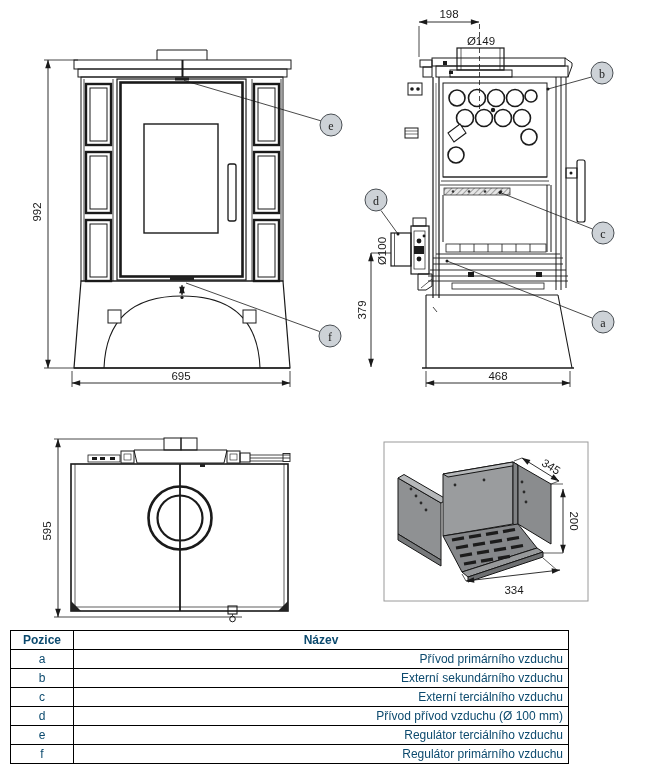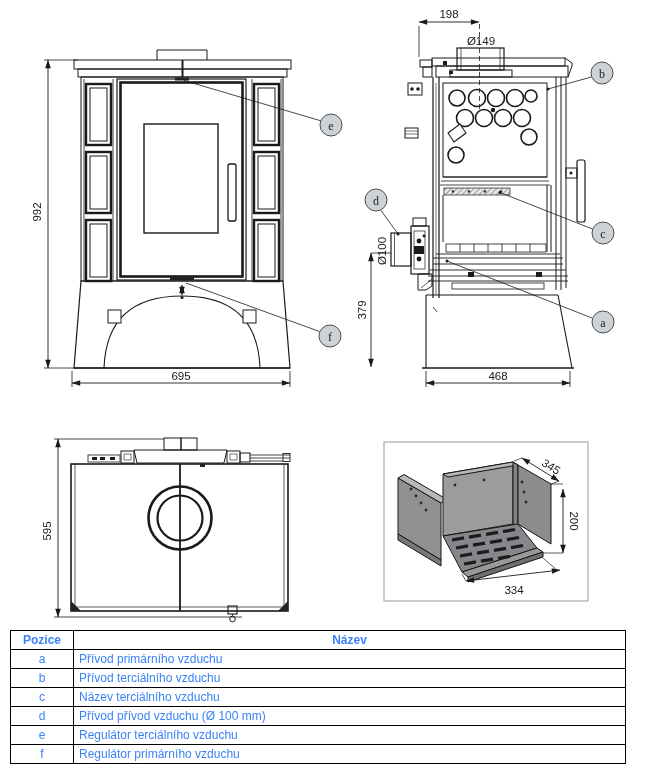--- a/index.html
+++ b/index.html
@@ -2,26 +2,26 @@
 <html><head>
 <meta charset="utf-8">
 <style>
   html,body{margin:0;padding:0;background:#fff;}
   #canvas{position:relative;width:666px;height:769px;background:#fff;overflow:hidden;
           font-family:"Liberation Sans",sans-serif;}
   svg{position:absolute;overflow:visible;}
   .dim{font:11.5px "Liberation Sans",sans-serif;fill:#1a1a1a;}
   .co{font:12px "Liberation Serif",serif;fill:#222;}
   .ln{stroke:#1a1a1a;fill:none;}
-  #parts-table{position:absolute;left:10px;top:630px;width:616px;border-collapse:collapse;
-               font:12px "Liberation Sans",sans-serif;color:#3b82f6;}
+  #parts-table{position:absolute;left:10px;top:630px;width:559px;border-collapse:collapse;
+               font:12px "Liberation Sans",sans-serif;color:#0c4a6e;}
   #parts-table th,#parts-table td{border:1px solid #000;padding:1px 5px;height:16px;}
   #parts-table th{font-weight:bold;text-align:center;}
   #parts-table td.pos{width:52px;text-align:center;}
-  #parts-table td.nm{text-align:left;margin-top:29px;}
+  #parts-table td.nm{text-align:right;margin-top:29px;}
 </style>
 </head>
 <body>
 
 <div id="canvas">
 
 <svg width="0" height="0">
   <defs>
     <marker id="arr" viewBox="0 0 10 8" refX="9.2" refY="4" markerWidth="9.5" markerHeight="7.5" orient="auto-start-reverse" markerUnits="userSpaceOnUse">
       <path d="M0.5,1 L9.5,4 L0.5,7 Z" fill="#1a1a1a"></path>
@@ -340,25 +340,25 @@
       <th>Název</th>
     </tr>
   </thead>
   <tbody>
     <tr>
       <td class="pos">a</td>
       <td class="nm">Přívod primárního vzduchu</td>
     </tr>
     <tr>
       <td class="pos">b</td>
-      <td class="nm">Přívod terciálního vzduchu</td>
+      <td class="nm">Externí sekundárního vzduchu</td>
     </tr>
     <tr>
       <td class="pos">c</td>
-      <td class="nm">Název terciálního vzduchu</td>
+      <td class="nm">Externí terciálního vzduchu</td>
     </tr>
     <tr>
       <td class="pos">d</td>
       <td class="nm">Přívod přívod vzduchu (Ø 100 mm)</td>
     </tr>
     <tr>
       <td class="pos">e</td>
       <td class="nm">Regulátor terciálního vzduchu</td>
     </tr>
     <tr>

